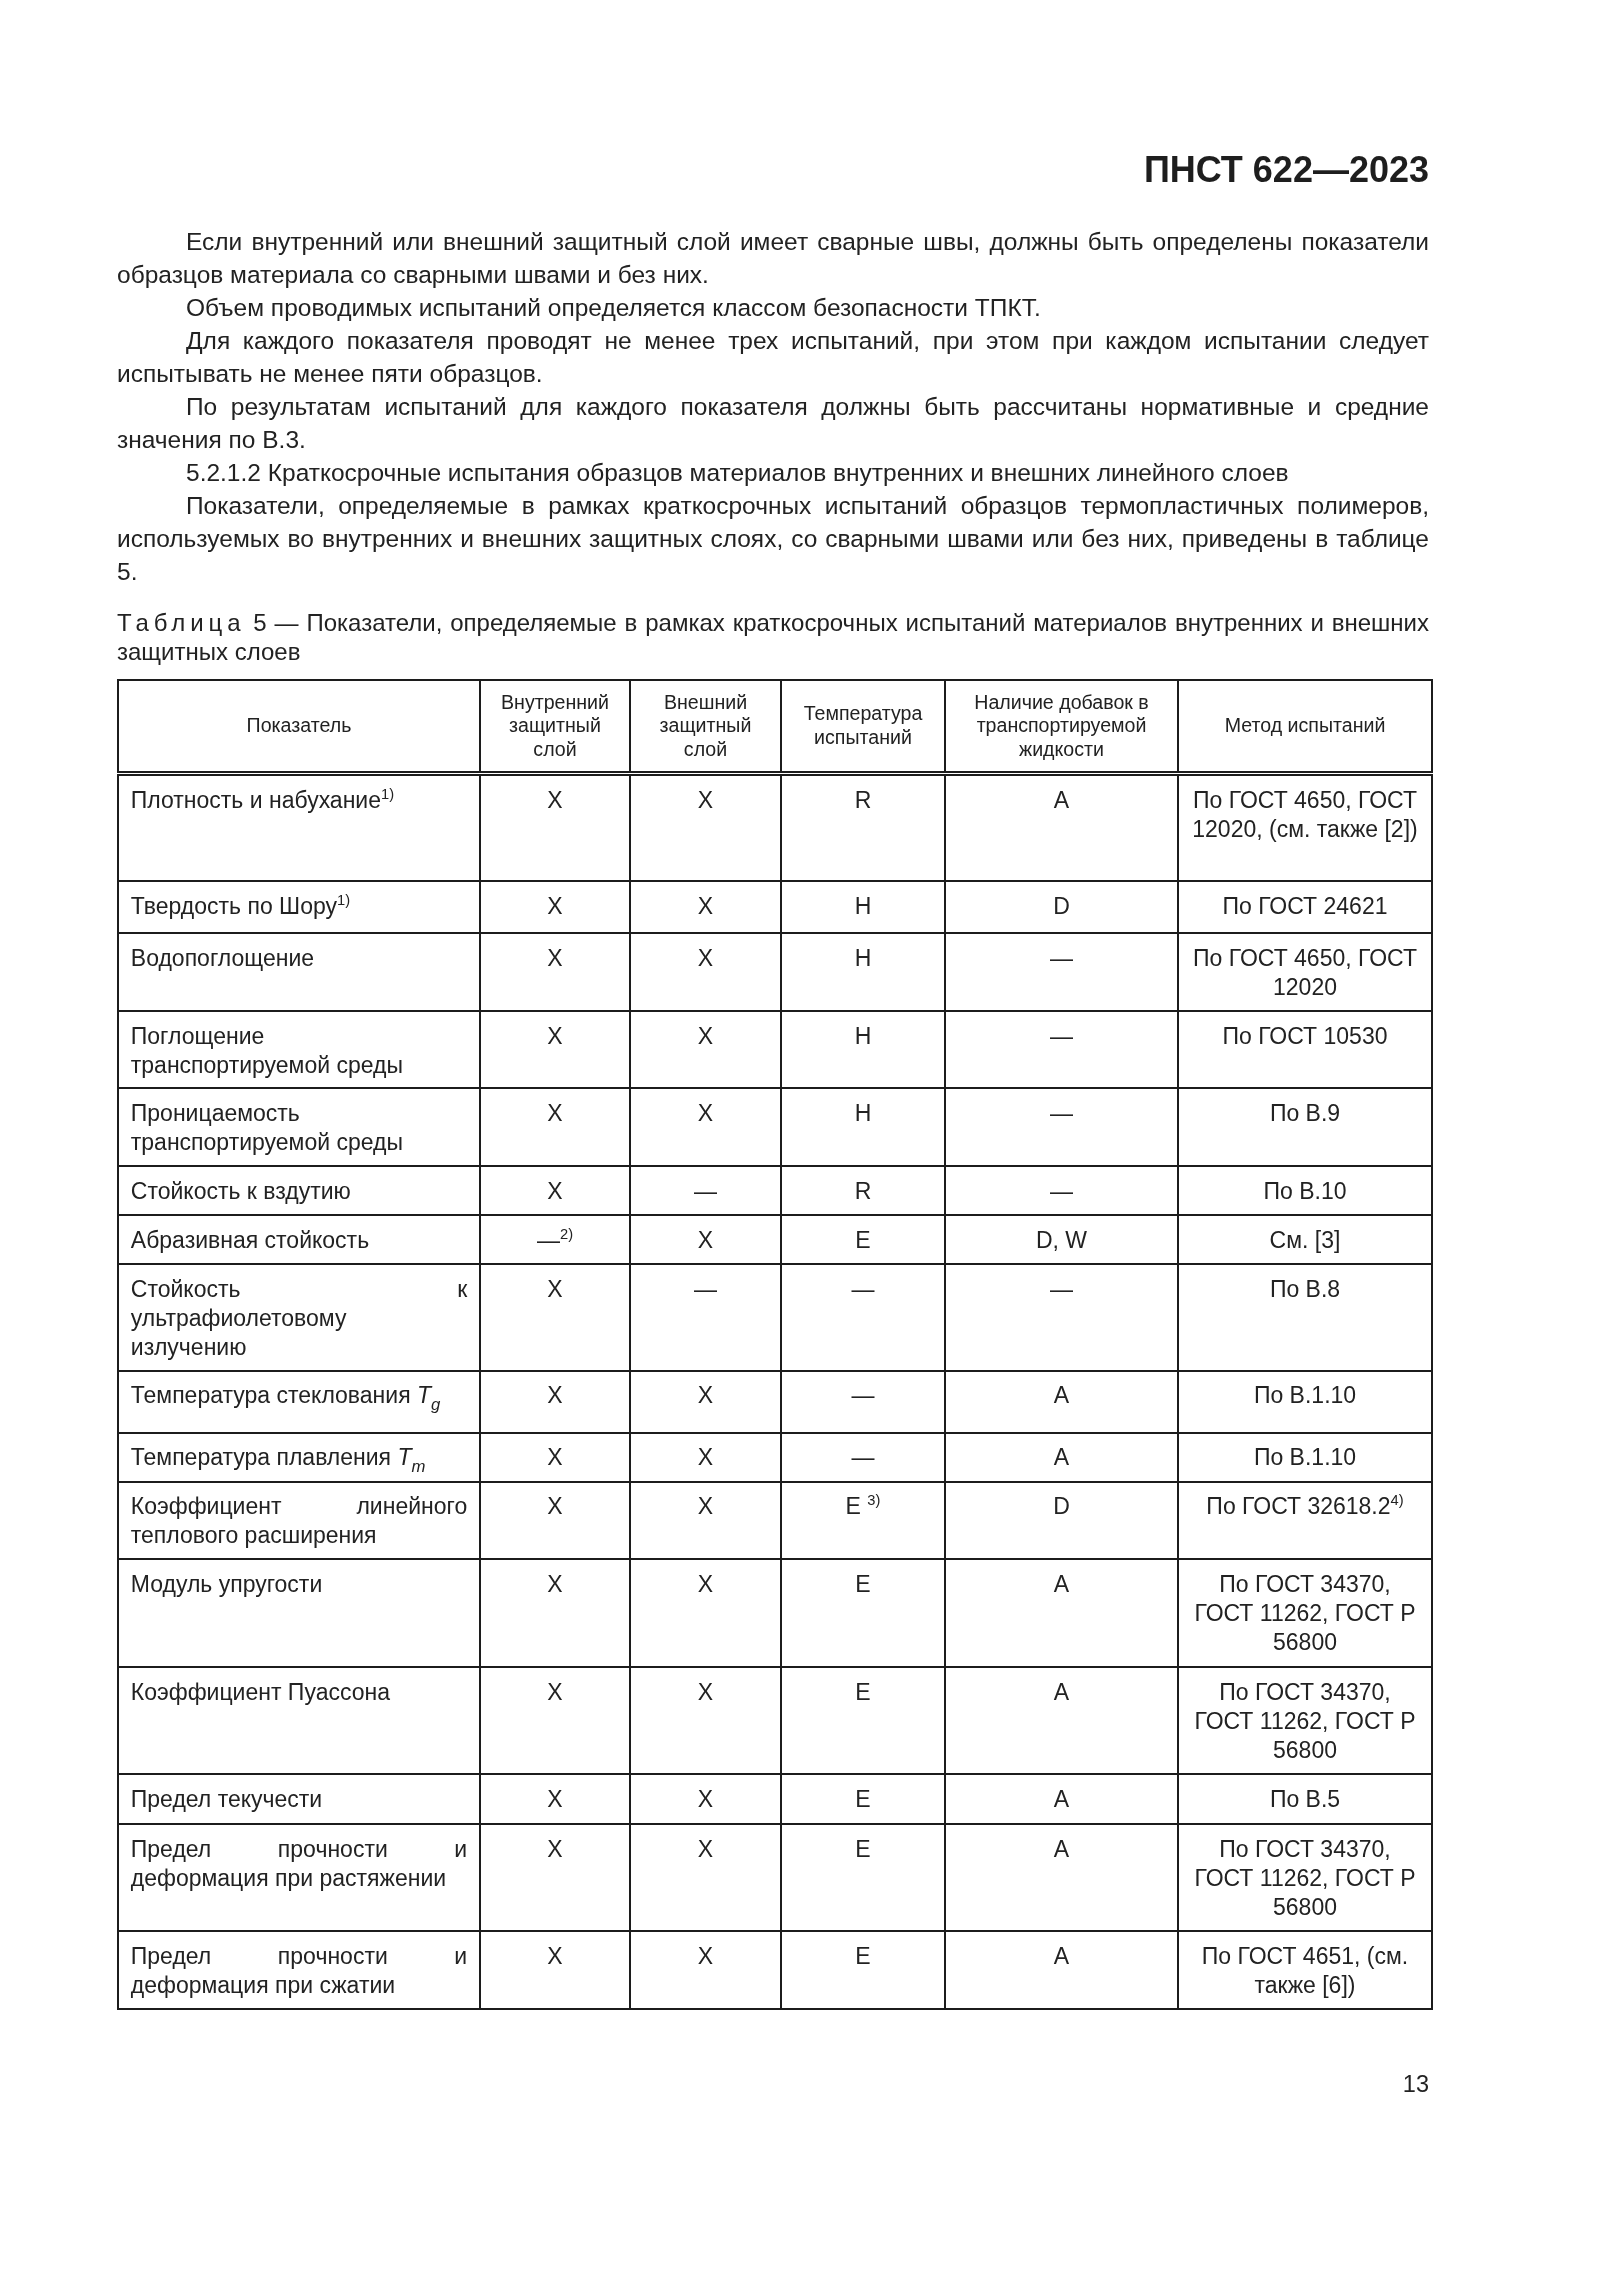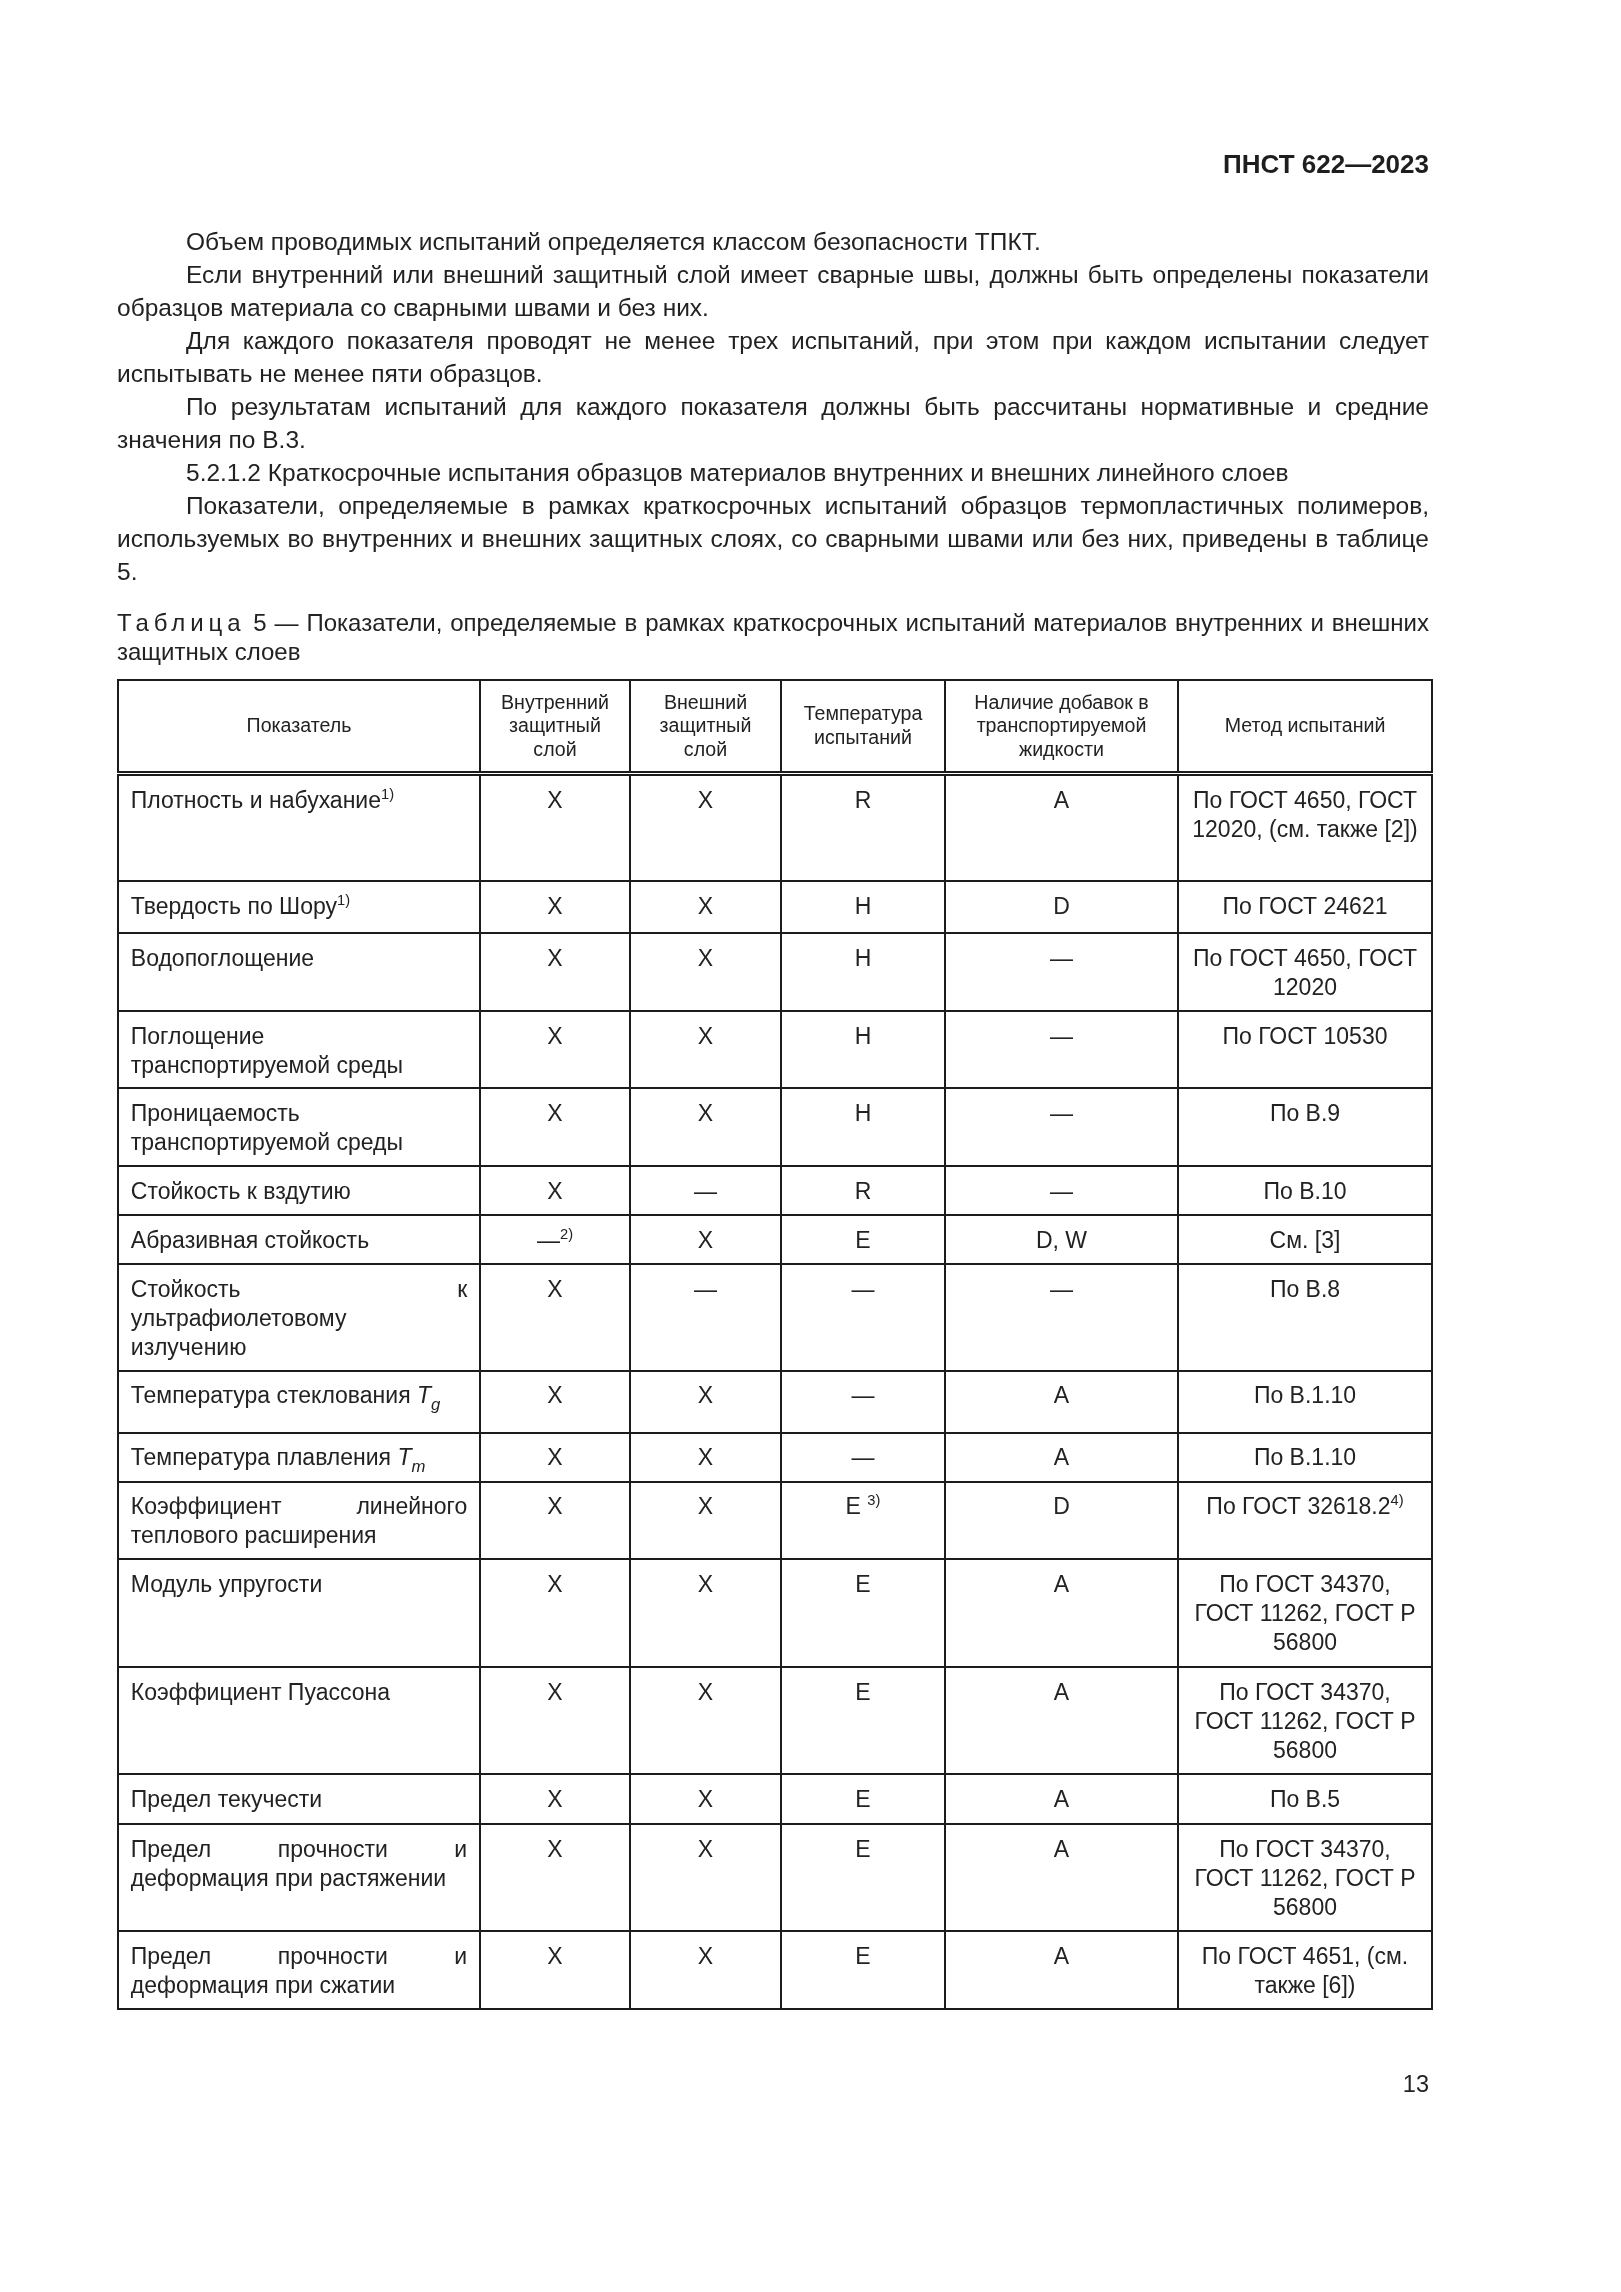--- a/index.html
+++ b/index.html
@@ -1,40 +1,40 @@
 <!DOCTYPE html>
 <html><head>
 <meta charset="utf-8">
 <style>
   html, body { margin: 0; padding: 0; background: #ffffff; }
   body { width: 1621px; height: 2293px; position: relative; overflow: hidden;
          font-family: "Liberation Sans", sans-serif; color: #222222; }
-  .doc-header { position: absolute; top: 149px; right: 192px; font-weight: bold; font-size: 26px; color: #1e1e1e; margin-left: 20px; }
+  .doc-header { position: absolute; top: 149px; right: 192px; font-weight: bold; font-size: 36px; color: #1e1e1e; margin-left: 20px; }
   .body-text { position: absolute; left: 117px; top: 225px; width: 1312px; font-size: 24.5px; line-height: 33px; }
   .para { margin: 0; text-align: justify; text-indent: 69px; }
   .caption { position: absolute; left: 117px; top: 608px; width: 1312px; font-size: 24px; line-height: 29px; text-align: justify; }
   .caption .label { letter-spacing: 4.9px; }
   table.data { position: absolute; left: 117px; top: 679px; width: 1313px; border-collapse: collapse; table-layout: fixed; }
   table.data td, table.data th { border: 2px solid #1c1c1c; vertical-align: top; font-size: 23px; line-height: 29px; padding: 9.8px 11.8px 7.8px 11.8px; font-weight: normal; }
   table.data th { font-size: 19.6px; line-height: 23.5px; vertical-align: middle; text-align: center; padding: 5.9px 5.9px; border-bottom: 5.9px double #1c1c1c; height: 78px; }
   table.data tr.r td:not(:first-child) { text-align: center; }
   table.data td:first-child { text-align: justify; }
   sup { font-size: 14.7px; line-height: 0; vertical-align: 8.8px; }
   sub { font-size: 16.7px; line-height: 0; vertical-align: -6.9px; }
   i { font-style: italic; }
   .page-num { position: absolute; top: 2071px; right: 192px; font-size: 23.5px; }
 </style>
 </head>
 <body>
 
 <div class="doc-header">ПНСТ 622—2023</div>
 
 <div class="body-text">
+  <p class="para">Если внутренний или внешний защитный слой имеет сварные швы, должны быть определены показатели образцов материала со сварными швами и без них.</p>
   <p class="para">Объем проводимых испытаний определяется классом безопасности ТПКТ.</p>
-  <p class="para">Если внутренний или внешний защитный слой имеет сварные швы, должны быть определены показатели образцов материала со сварными швами и без них.</p>
   <p class="para">Для каждого показателя проводят не менее трех испытаний, при этом при каждом испытании следует испытывать не менее пяти образцов.</p>
   <p class="para">По результатам испытаний для каждого показателя должны быть рассчитаны нормативные и средние значения по В.3.</p>
   <p class="para">5.2.1.2 Краткосрочные испытания образцов материалов внутренних и внешних линейного слоев</p>
   <p class="para">Показатели, определяемые в рамках краткосрочных испытаний образцов термопластичных полимеров, используемых во внутренних и внешних защитных слоях, со сварными швами или без них, приведены в таблице 5.</p>
 </div>
 
 <div class="caption">
   <span class="label">Таблица</span>
   <span>5</span><span> — Показатели, определяемые в рамках краткосрочных испытаний материалов внутренних и внешних защитных слоев</span>
 </div>

